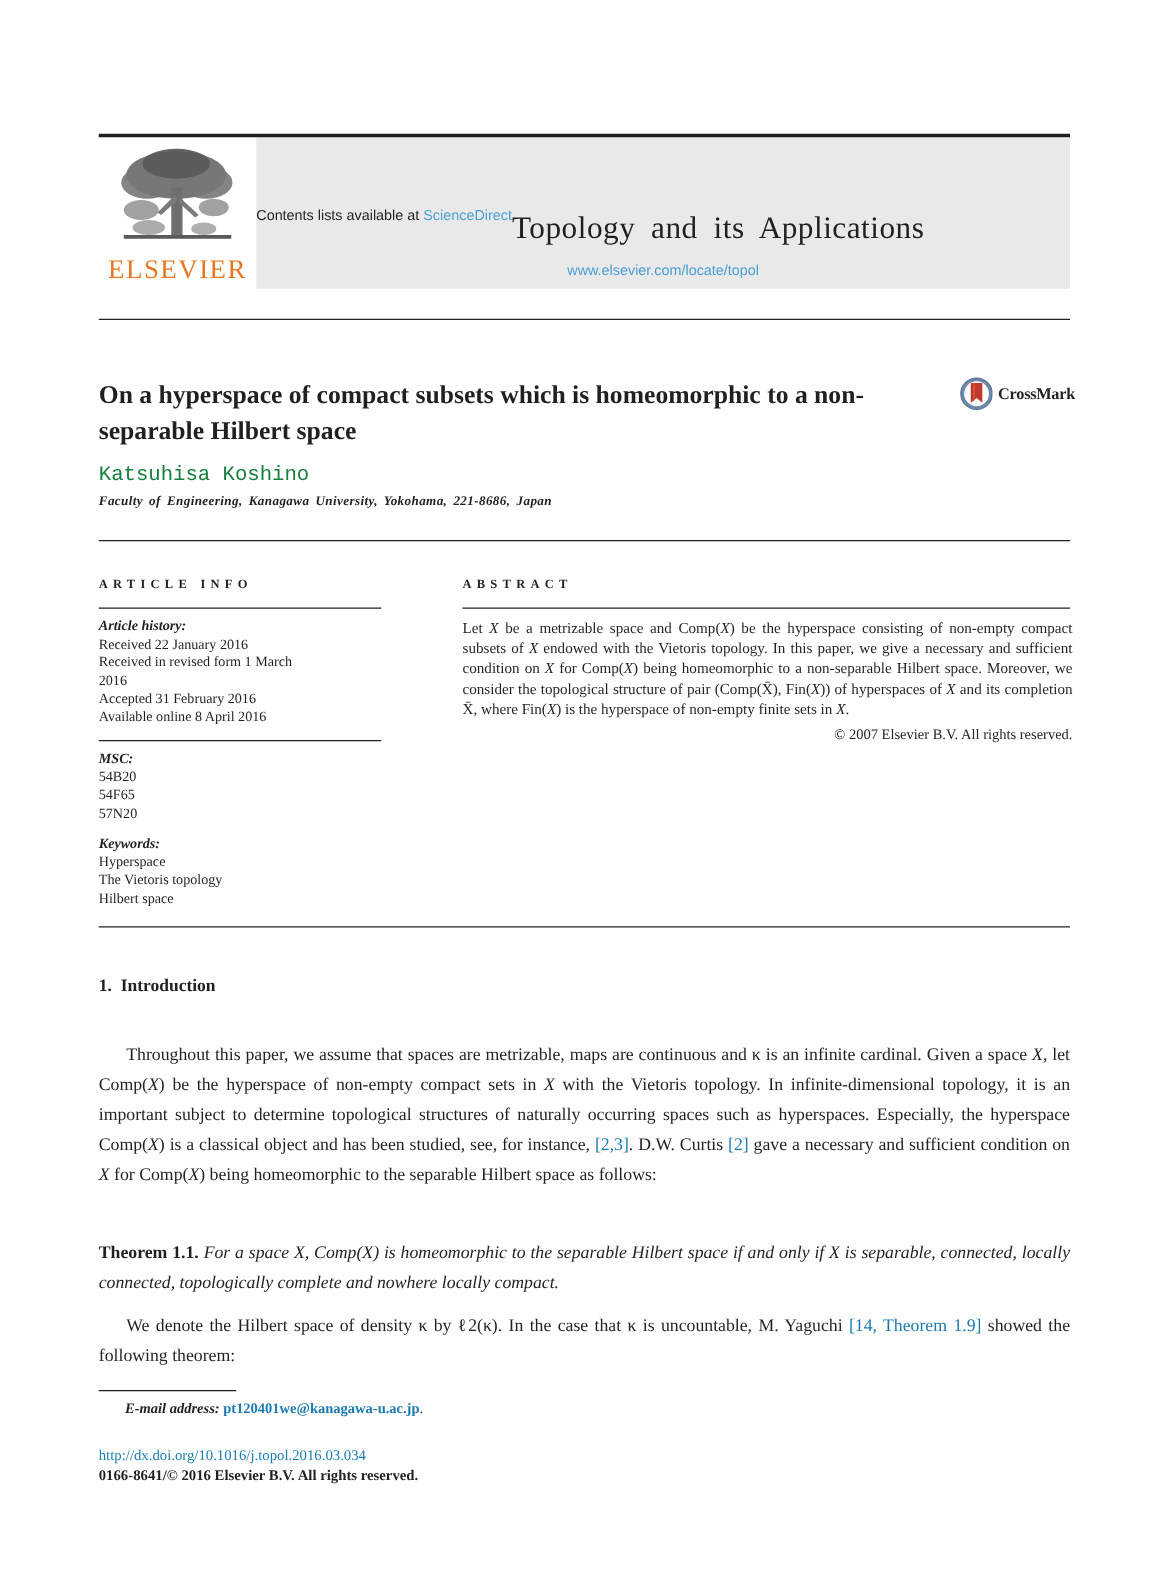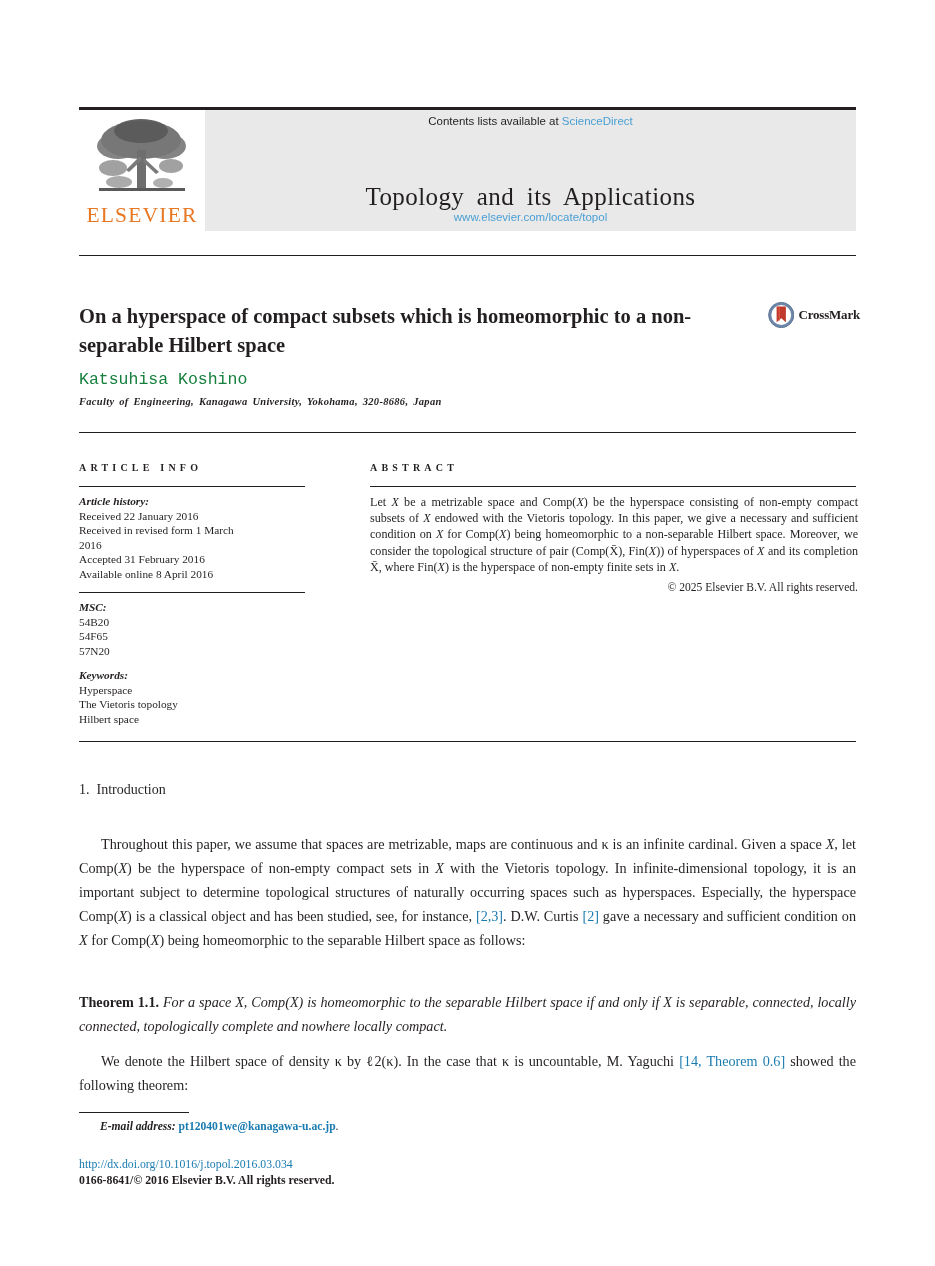--- a/index.html
+++ b/index.html
@@ -48,25 +48,24 @@
   .elsevier-word {
     font-family: "Liberation Serif", serif;
     font-size: 21.5px;
     letter-spacing: 1.2px;
     color: #e87722;
     margin-top: 1px;
   }
   .center-cell {
     flex: 1;
     background: #e9e9e9;
-    display: flex; flex-direction: column;
+    display: flex; flex-direction: row;
     align-items: center; justify-content: flex-start;
     padding-top: 5px;
     position: relative;
-    gap: 36px;
   }
   .contents-line {
     font-family: "Liberation Sans", sans-serif;
     font-size: 11.5px;
     color: #231f20;
   }
   .contents-line a { color: #4a9fd4; text-decoration: none; }
   .journal-name {
     font-family: "Liberation Serif", serif;
     font-size: 25px;
@@ -248,21 +247,21 @@
     position: absolute; top: 741px; left: 79px;
     width: 777px; height: 0;
     border-top: 1.6px solid #231f20;
   }
 
   
   .section-head {
     position: absolute;
     top: 782px; left: 79px;
     font-family: "Liberation Serif", serif;
-    font-weight: normal;
+    font-weight: bold;
     font-size: 14px;
     color: #231f20;
   }
   .section-head .num { margin-right: 7px; }
 
   .body-text {
     position: absolute;
     left: 79px; width: 777px;
     font-family: "Liberation Serif", serif;
     font-size: 14.2px;
@@ -358,21 +357,21 @@
       <circle cx="20" cy="20" r="19" fill="#6e87a8"></circle>
       <circle cx="20" cy="20" r="15" fill="#ffffff"></circle>
       <path d="M13 7 L27 7 L27 31 L20 25 L13 31 Z" fill="#c0392b"></path>
       <path d="M16 7 L18 7 L18 28 L16 29.5 Z" fill="#e05c4b" opacity=".75"></path>
       <circle cx="20" cy="20" r="19" fill="none" stroke="#5d7695" stroke-width="1.5"></circle>
     </svg>
     <span class="cm-text">CrossMark</span>
   </div>
 
   <div class="author">Katsuhisa Koshino</div>
-  <div class="affiliation">Faculty of Engineering, Kanagawa University, Yokohama, 320-8686, Japan</div>
+  <div class="affiliation">Faculty of Engineering, Kanagawa University, Yokohama, 221-8686, Japan</div>
 
   <div class="rule-top"></div>
 
   <div class="sec-label lbl-info">ARTICLE INFO</div>
   <div class="sec-label lbl-abs">ABSTRACT</div>
 
   <div class="rule-info"></div>
   <div class="rule-abs"></div>
 
   <div class="info-col">
@@ -395,40 +394,40 @@
 
   <div class="kw-col">
     <div class="info-head">Keywords:</div>
     <div>Hyperspace</div>
     <div>The Vietoris topology</div>
     <div>Hilbert space</div>
   </div>
 
   <div class="abstract">
     <div>Let <span class="math">X</span> be a metrizable space and Comp(<span class="math">X</span>) be the hyperspace consisting of non-empty compact subsets of <span class="math">X</span> endowed with the Vietoris topology. In this paper, we give a necessary and sufficient condition on <span class="math">X</span> for Comp(<span class="math">X</span>) being homeomorphic to a non-separable Hilbert space. Moreover, we consider the topological structure of pair (Comp(X̄), Fin(<span class="math">X</span>)) of hyperspaces of <span class="math">X</span> and its completion X̄, where Fin(<span class="math">X</span>) is the hyperspace of non-empty finite sets in <span class="math">X</span>.</div>
-    <div class="copyright">© 2025 Elsevier B.V. All rights reserved.</div>
+    <div class="copyright">© 2007 Elsevier B.V. All rights reserved.</div>
   </div>
 
   <div class="rule-bottom"></div>
 
   <div class="section-head">
     <span class="num">1.</span><span>Introduction</span>
   </div>
 
   <p class="body-text p1">
     <span>Throughout this paper, we assume that spaces are metrizable, maps are continuous and κ is an infinite cardinal. Given a space <span class="math">X</span>, let Comp(<span class="math">X</span>) be the hyperspace of non-empty compact sets in <span class="math">X</span> with the Vietoris topology. In infinite-dimensional topology, it is an important subject to determine topological structures of naturally occurring spaces such as hyperspaces. Especially, the hyperspace Comp(<span class="math">X</span>) is a classical object and has been studied, see, for instance, <a href="#" class="ref" style="color:#1a7bb0;text-decoration:none">[2,3]</a>. D.W. Curtis <a href="#" class="ref" style="color:#1a7bb0;text-decoration:none">[2]</a> gave a necessary and sufficient condition on <span class="math">X</span> for Comp(<span class="math">X</span>) being homeomorphic to the separable Hilbert space as follows:</span>
   </p>
 
   <p class="body-text thm">
     <b>Theorem 1.1.</b>
     <i>For a space <span class="math">X</span>, Comp(<span class="math">X</span>) is homeomorphic to the separable Hilbert space if and only if <span class="math">X</span> is separable, connected, locally connected, topologically complete and nowhere locally compact.</i>
   </p>
 
   <p class="body-text p2">
-    <span>We denote the Hilbert space of density κ by ℓ2(κ). In the case that κ is uncountable, M. Yaguchi <a href="#" class="ref" style="color:#1a7bb0;text-decoration:none">[14, Theorem 0.6]</a> showed the following theorem:</span>
+    <span>We denote the Hilbert space of density κ by ℓ2(κ). In the case that κ is uncountable, M. Yaguchi <a href="#" class="ref" style="color:#1a7bb0;text-decoration:none">[14, Theorem 1.9]</a> showed the following theorem:</span>
   </p>
 
   <div class="foot-rule"></div>
   <div class="email-line">
     <span class="lbl">E-mail address:</span>
     <a href="#">pt120401we@kanagawa-u.ac.jp</a><span>.</span>
   </div>
   <div class="doi-line">http://dx.doi.org/10.1016/j.topol.2016.03.034</div>
   <div class="issn-line">0166-8641/© 2016 Elsevier B.V. All rights reserved.</div>
 

